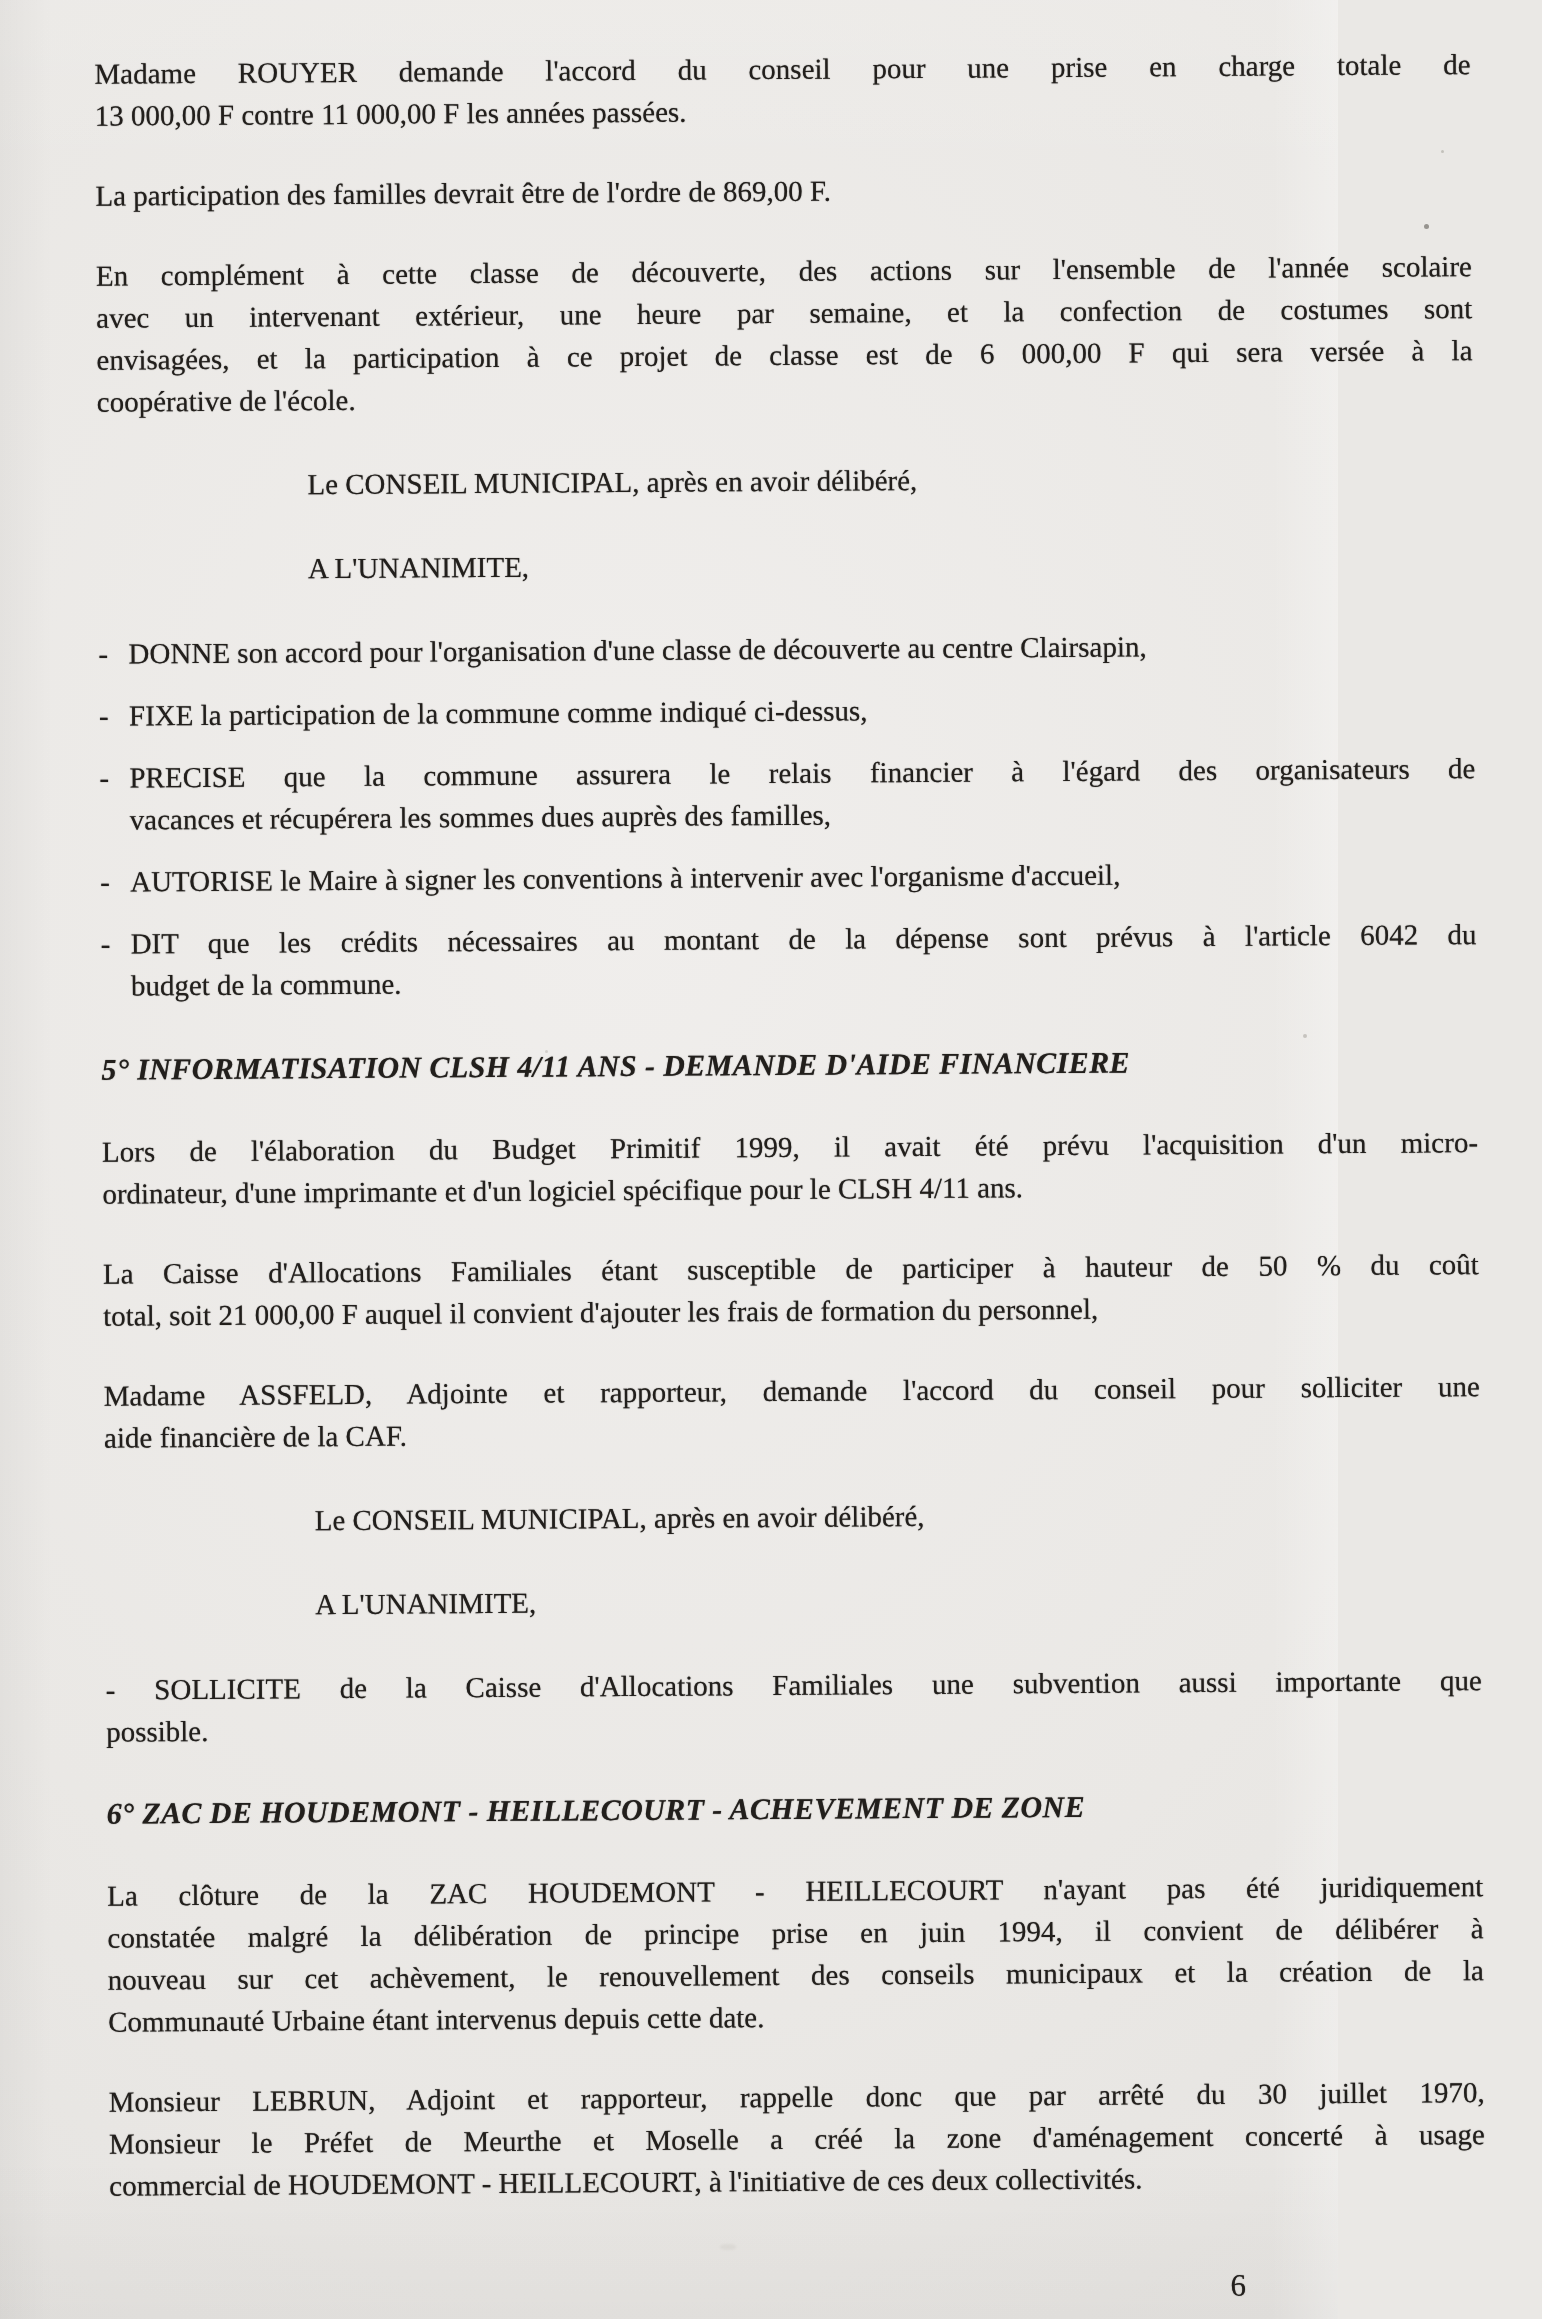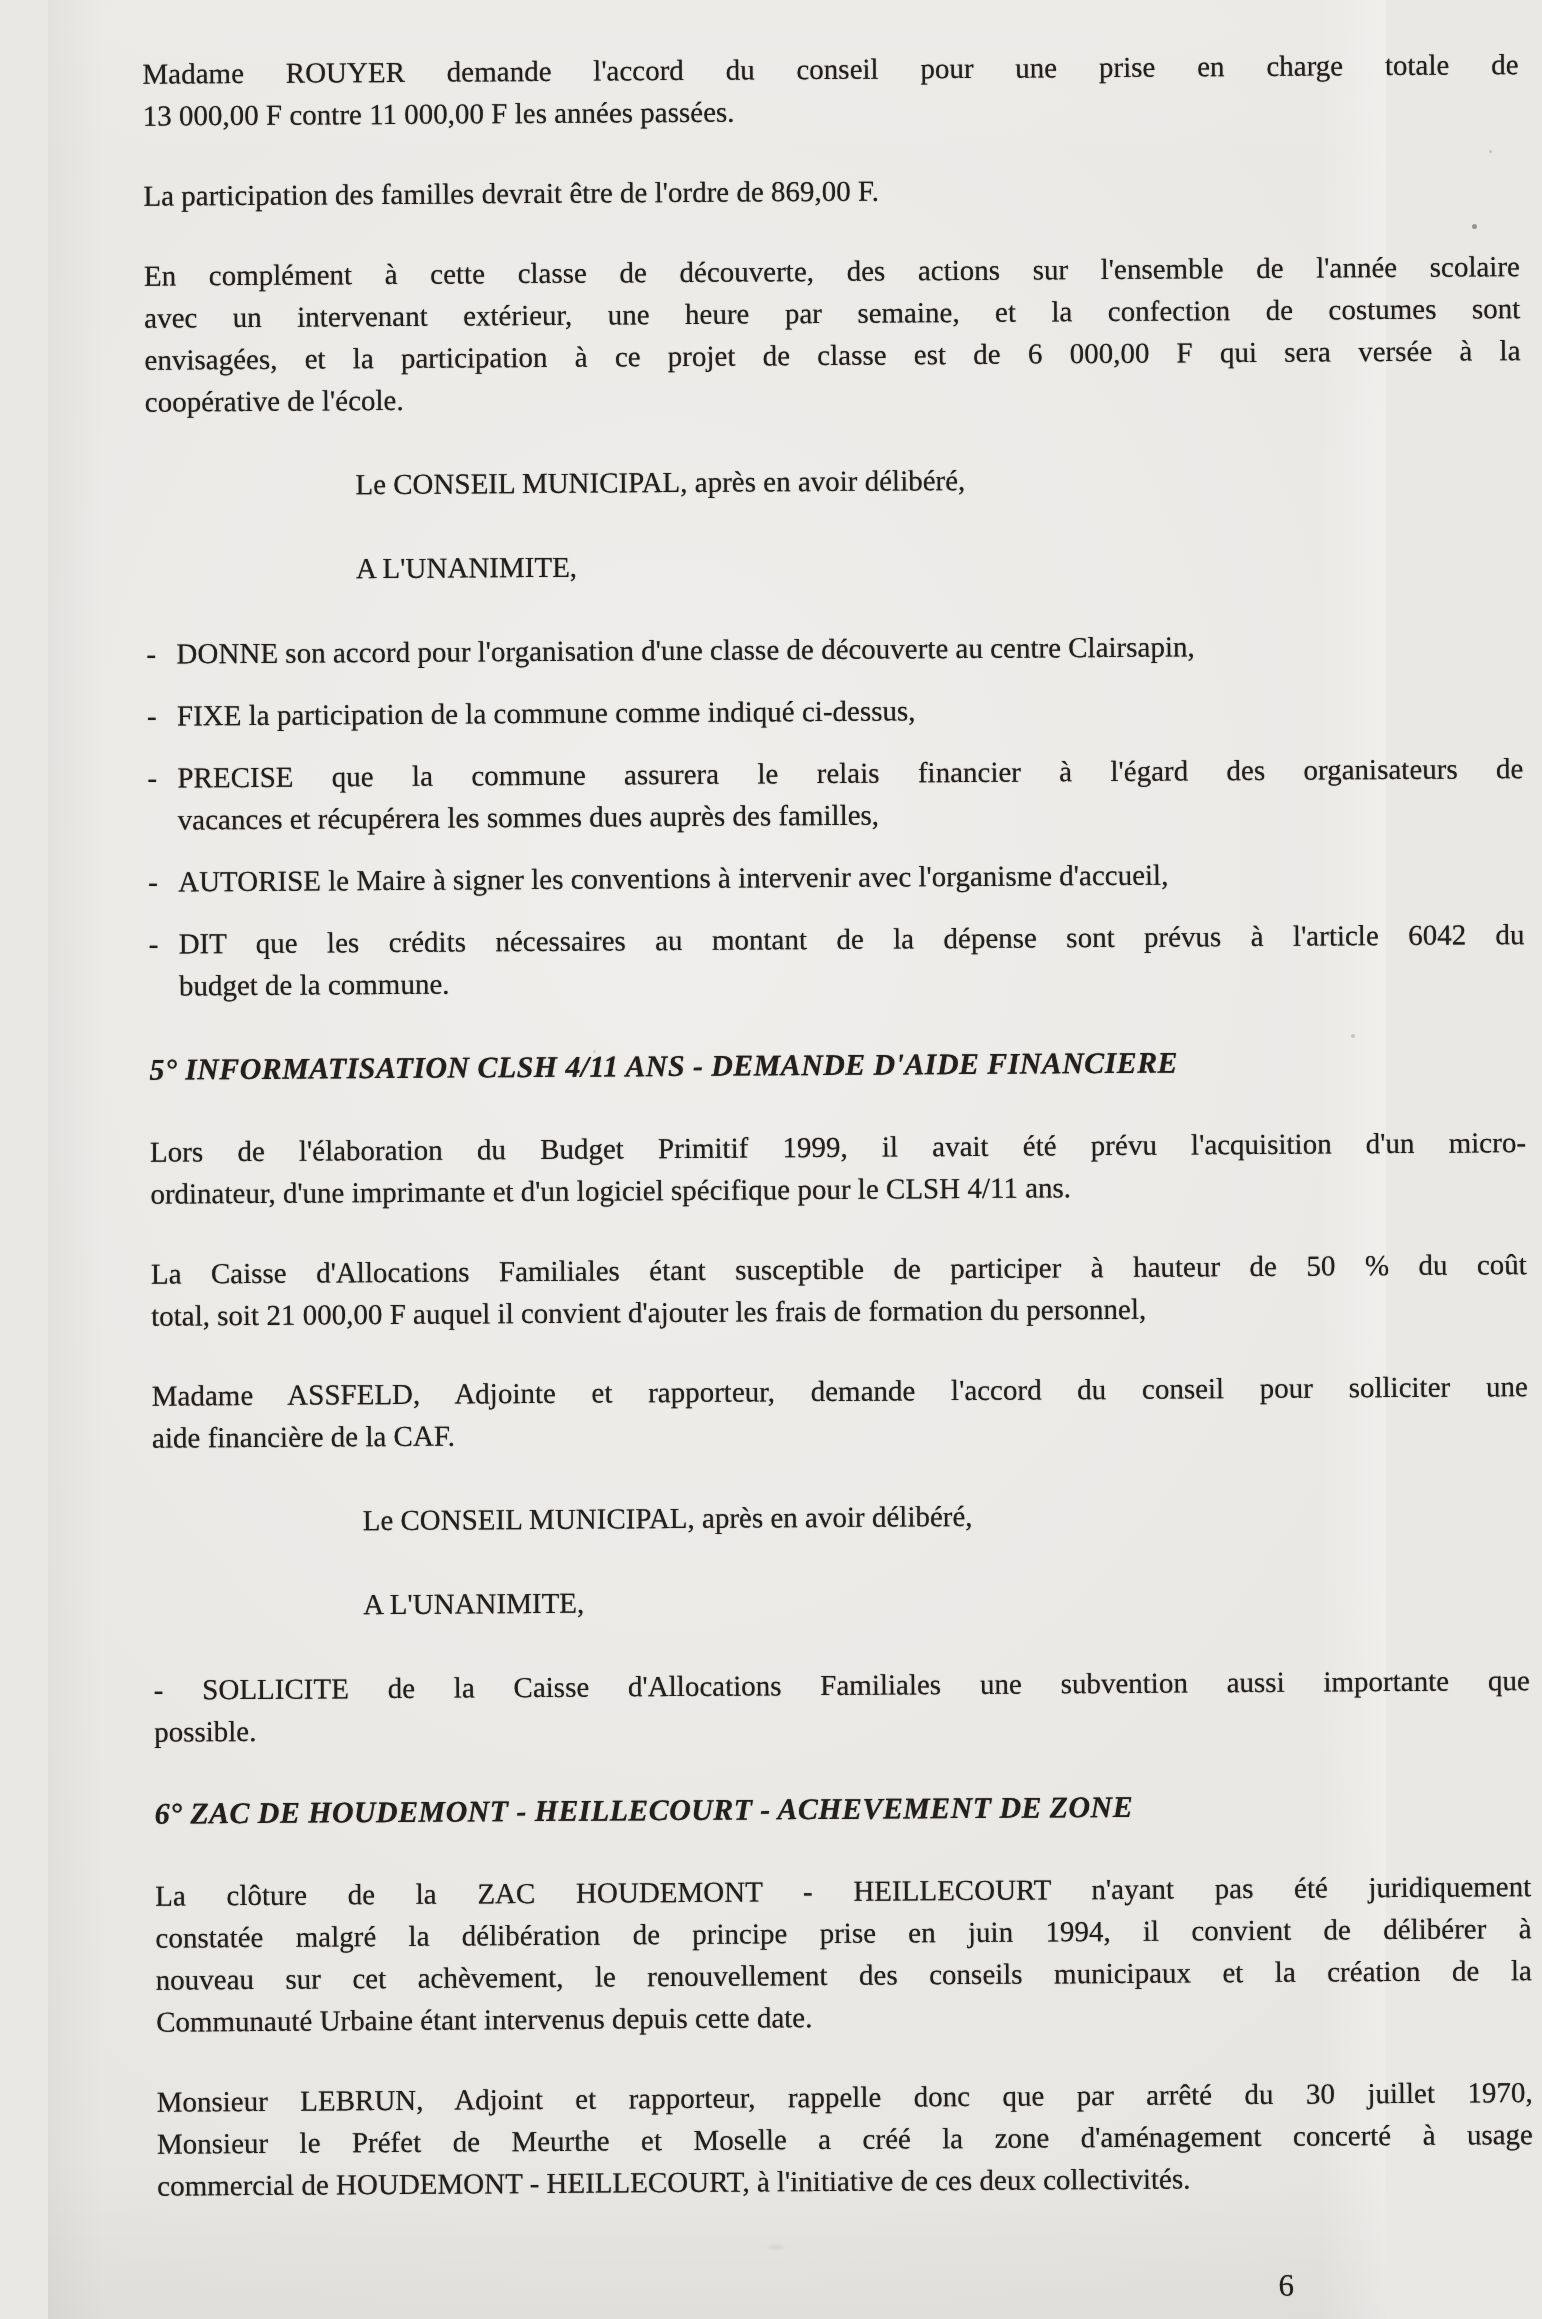--- a/index.html
+++ b/index.html
@@ -4,21 +4,20 @@
 <style>
   :root { --paper:#eae8e5; --ink:#221f1c; }
   html,body{margin:0;padding:0;width:1542px;height:2319px;overflow:hidden;}
   body{font-family:"Liberation Serif","DejaVu Serif",serif;background:var(--paper);}
   .paper{
     position:absolute;inset:0;width:1338px;height:2319px;
     background:
       linear-gradient(90deg, rgba(0,0,0,0.035) 0%, rgba(0,0,0,0) 4%, rgba(0,0,0,0) 95%, rgba(255,255,255,0.30) 100%),
       linear-gradient(180deg, rgba(255,255,255,0.10) 0%, rgba(0,0,0,0) 8%, rgba(0,0,0,0) 93%, rgba(0,0,0,0.03) 100%),
       radial-gradient(ellipse 120% 90% at 46% 38%, #f0eeec 0%, #eae8e5 55%, #e3e1de 100%);
-    margin-left: 48px;
   }
   .content{
     position:absolute;left:0;top:0;width:1542px;box-sizing:border-box;
     padding:48px 72px 0 94px;
     display:flex;flex-direction:column;align-items:stretch;
     transform:rotate(-0.4deg);transform-origin:771px 0;
     color:var(--ink);
     font-size:29px;line-height:42px;
     text-shadow:0 0 1.1px rgba(28,26,23,0.72);
   }

